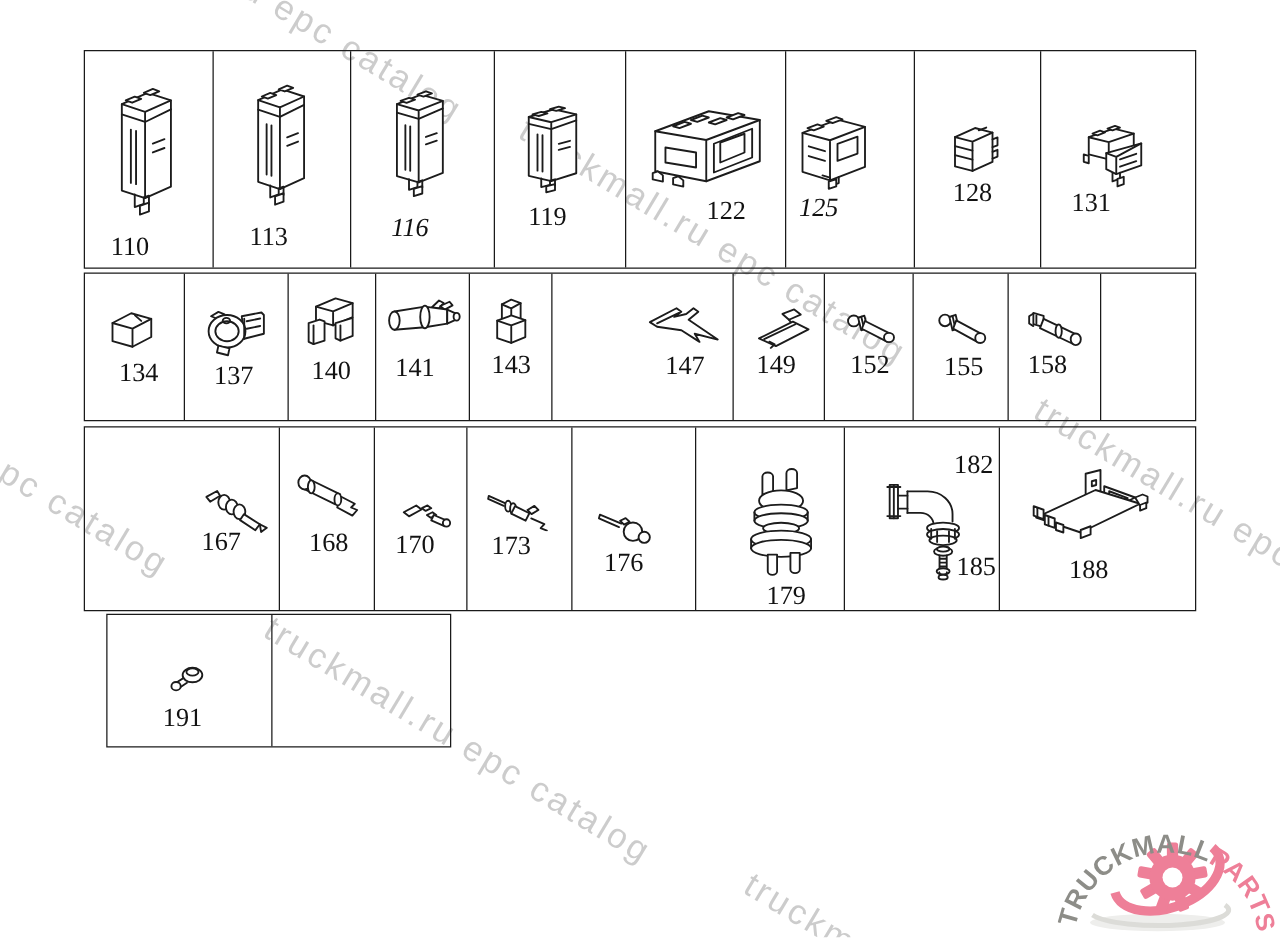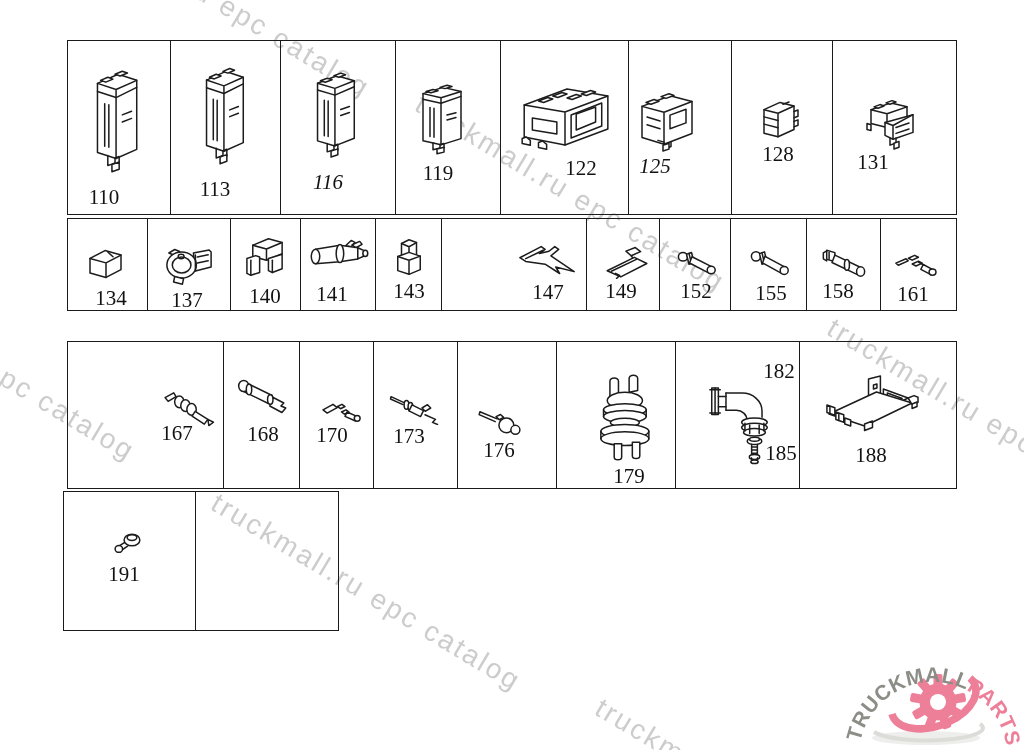--- a/index.html
+++ b/index.html
@@ -318,21 +318,21 @@
           </svg>
          <div class="part-num" style="left:10px;top:102px">128</div>
         </div>
         <div class="cell last" style="left: 765px; width: 125px;">
           <svg class="part-icon" style="left:24px;top:57px" width="62" height="55">
            <use href="#sym-multi-block" width="62" height="55"></use>
           </svg>
          <div class="part-num" style="left:4px;top:110px">131</div>
         </div>
       </div>
-      <div class="row" style="left: 67px; top: 218px; width: 890px; height: 93px;">
+      <div class="row" style="left: 67px; top: 218px; width: 890px; height: 119px;">
         <div class="cell" style="left: 0px; width: 80px;">
           <svg class="part-icon" style="left:17px;top:26px" width="42" height="38">
            <use href="#sym-wedge-plug" width="42" height="38"></use>
           </svg>
          <div class="part-num" style="left:7px;top:68px">134</div>
         </div>
         <div class="cell" style="left: 80px; width: 83px;">
           <svg class="part-icon" style="left:12px;top:21px" width="57" height="46">
            <use href="#sym-round-connector" width="57" height="46"></use>
           </svg>
@@ -378,26 +378,20 @@
           <svg class="part-icon" style="left:18px;top:28px" width="44" height="33">
            <use href="#sym-bullet-connector" width="44" height="33"></use>
           </svg>
          <div class="part-num" style="left:4px;top:63px">155</div>
         </div>
         <div class="cell" style="left: 739px; width: 74px;">
           <svg class="part-icon" style="left:12px;top:26px" width="52" height="36">
            <use href="#sym-long-splice" width="52" height="36"></use>
           </svg>
          <div class="part-num" style="left:-5px;top:61px">158</div>
-        </div>
-        <div class="cell last" style="left: 813px; width: 77px;">
-          <svg class="part-icon" style="left:13px;top:31px" width="46" height="31">
-           <use href="#sym-winged-pin" width="46" height="31"></use>
-          </svg>
-         <div class="part-num" style="left:-4px;top:64px">161</div>
         </div>
       </div>
       <div class="row" style="left: 67px; top: 341px; width: 890px; height: 148px;">
         <div class="cell" style="left: 80px; width: 76px;">
           <svg class="part-icon" style="left:13px;top:47px" width="55" height="38">
            <use href="#sym-coil-terminal" width="55" height="38"></use>
           </svg>
          <div class="part-num" style="left:-7px;top:80px">167</div>
         </div>
         <div class="cell" style="left: 156px; width: 76px;">
@@ -440,21 +434,21 @@
           </svg>
          <div class="part-num" style="left:69px;top:100px">185</div>
         </div>
         <div class="cell last" style="left: 732px; width: 158px;">
           <svg class="part-icon" style="left:21px;top:30px" width="99" height="64">
            <use href="#sym-bracket-module" width="99" height="64"></use>
           </svg>
          <div class="part-num" style="left:35px;top:102px">188</div>
         </div>
       </div>
-      <div class="row" style="left: 63px; top: 491px; width: 276px; height: 140px;">
+      <div class="row" style="left: 85px; top: 491px; width: 276px; height: 107px;">
         <div class="cell" style="left: 0px; width: 132px;">
           <svg class="part-icon" style="left:45px;top:38px" width="35" height="29">
            <use href="#sym-rivet" width="35" height="29"></use>
           </svg>
          <div class="part-num" style="left:24px;top:71px">191</div>
         </div>
       </div>
     </div>
 
   <svg class="logo" width="175" height="108" viewBox="0 0 175 108">

